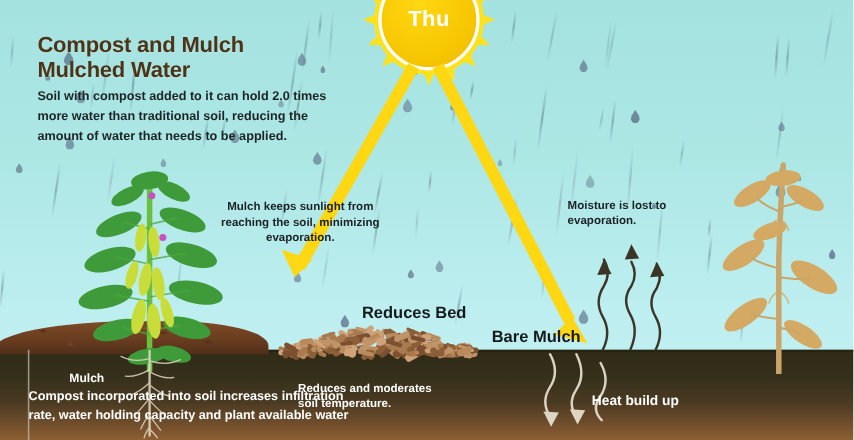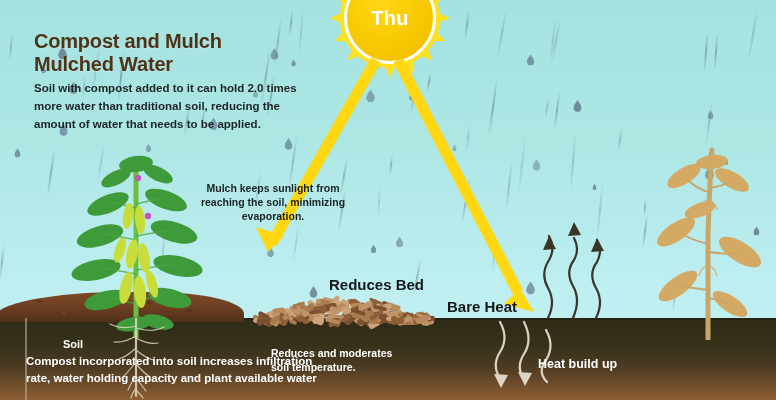--- a/index.html
+++ b/index.html
@@ -512,22 +512,23 @@
   </svg>
 
   <div id="title">
     <div>Compost and Mulch</div>
     <div>Mulched Water</div>
   </div>
 
   <div id="intro">Soil with compost added to it can hold 2.0 times more water than traditional soil, reducing the amount of water that needs to be applied.</div>
 
   <div class="note" id="noteMulch">Mulch keeps sunlight from reaching the soil, minimizing evaporation.</div>
+  <div class="note" id="noteMoisture">Moisture is lost to evaporation.</div>
 
   <div class="ground-label" id="lblMulchedBed">Reduces Bed</div>
-  <div class="ground-label" id="lblBareSoil">Bare Heat</div>
-
-  <div class="soil-note" id="lblSoil">Soil</div>
+  <div class="ground-label" id="lblBareSoil">Bare Mulch</div>
+
+  <div class="soil-note" id="lblSoil">Mulch</div>
   <div class="soil-note" id="noteCompostSoil">Compost incorporated into soil increases infiltration rate, water holding capacity and plant available water</div>
   <div class="soil-note" id="noteTemp">Reduces and moderates soil temperature.</div>
   <div class="soil-note" id="lblHeat">Heat build up</div>
 
 </div>
 
 </body></html>

